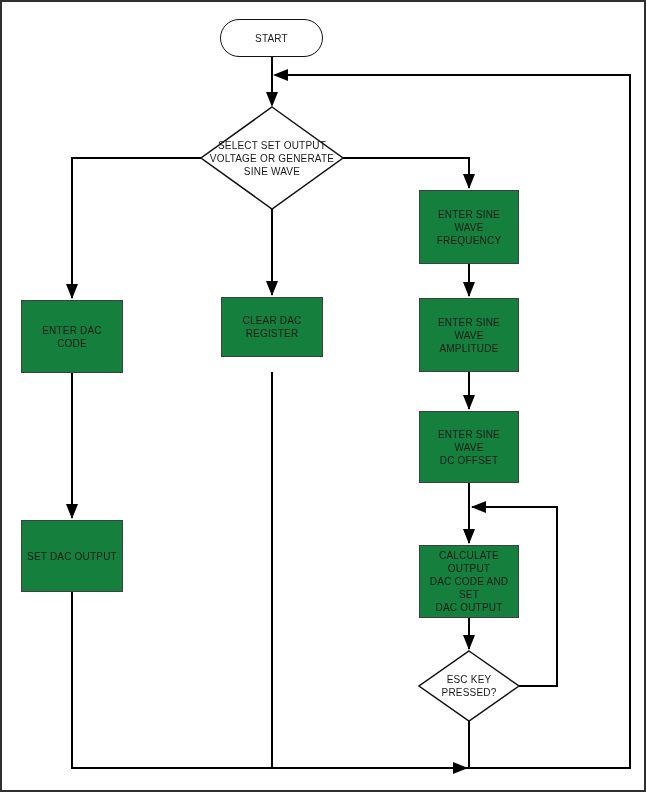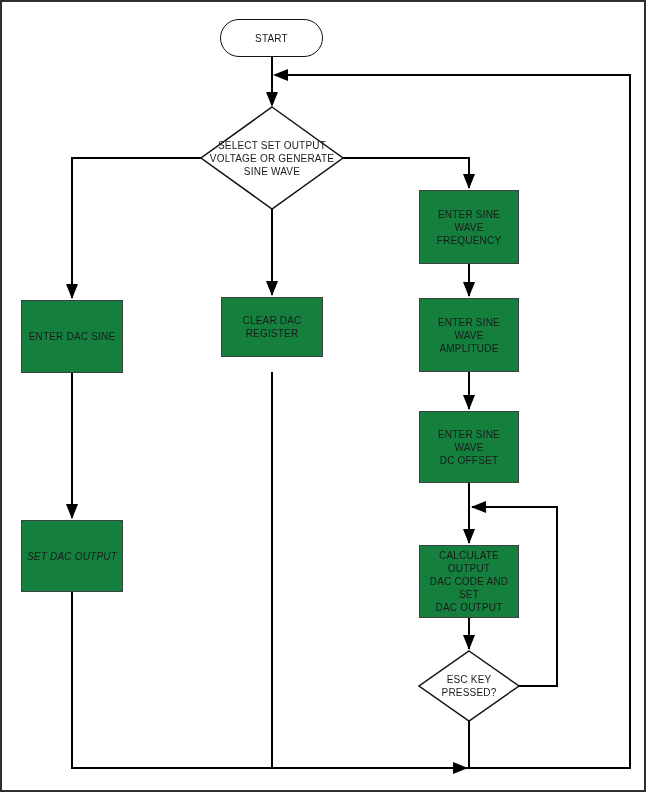--- a/index.html
+++ b/index.html
@@ -111,24 +111,24 @@
     <span>START</span>
   </div>
 
   <div class="node decision-label" style="left:200px; top:120px; width:140px; height:72px;">
     <span>SELECT SET OUTPUT
 VOLTAGE OR GENERATE
 SINE WAVE</span>
   </div>
 
   <div class="node process" style="left:19px; top:298px; width:102px; height:73px;">
-    <span>ENTER DAC SINE</span>
+    <span>ENTER DAC CODE</span>
   </div>
 
-  <div class="node process" style="left:19px; top:518px; width:102px; height:72px;font-style:italic;">
+  <div class="node process" style="left:19px; top:518px; width:102px; height:72px;">
     <span>SET DAC OUTPUT</span>
   </div>
 
   <div class="node process" style="left:219px; top:295px; width:102px; height:60px;">
     <span>CLEAR DAC
 REGISTER</span>
   </div>
 
   <div class="node process" style="left:417px; top:188px; width:100px; height:74px;">
     <span>ENTER SINE WAVE

